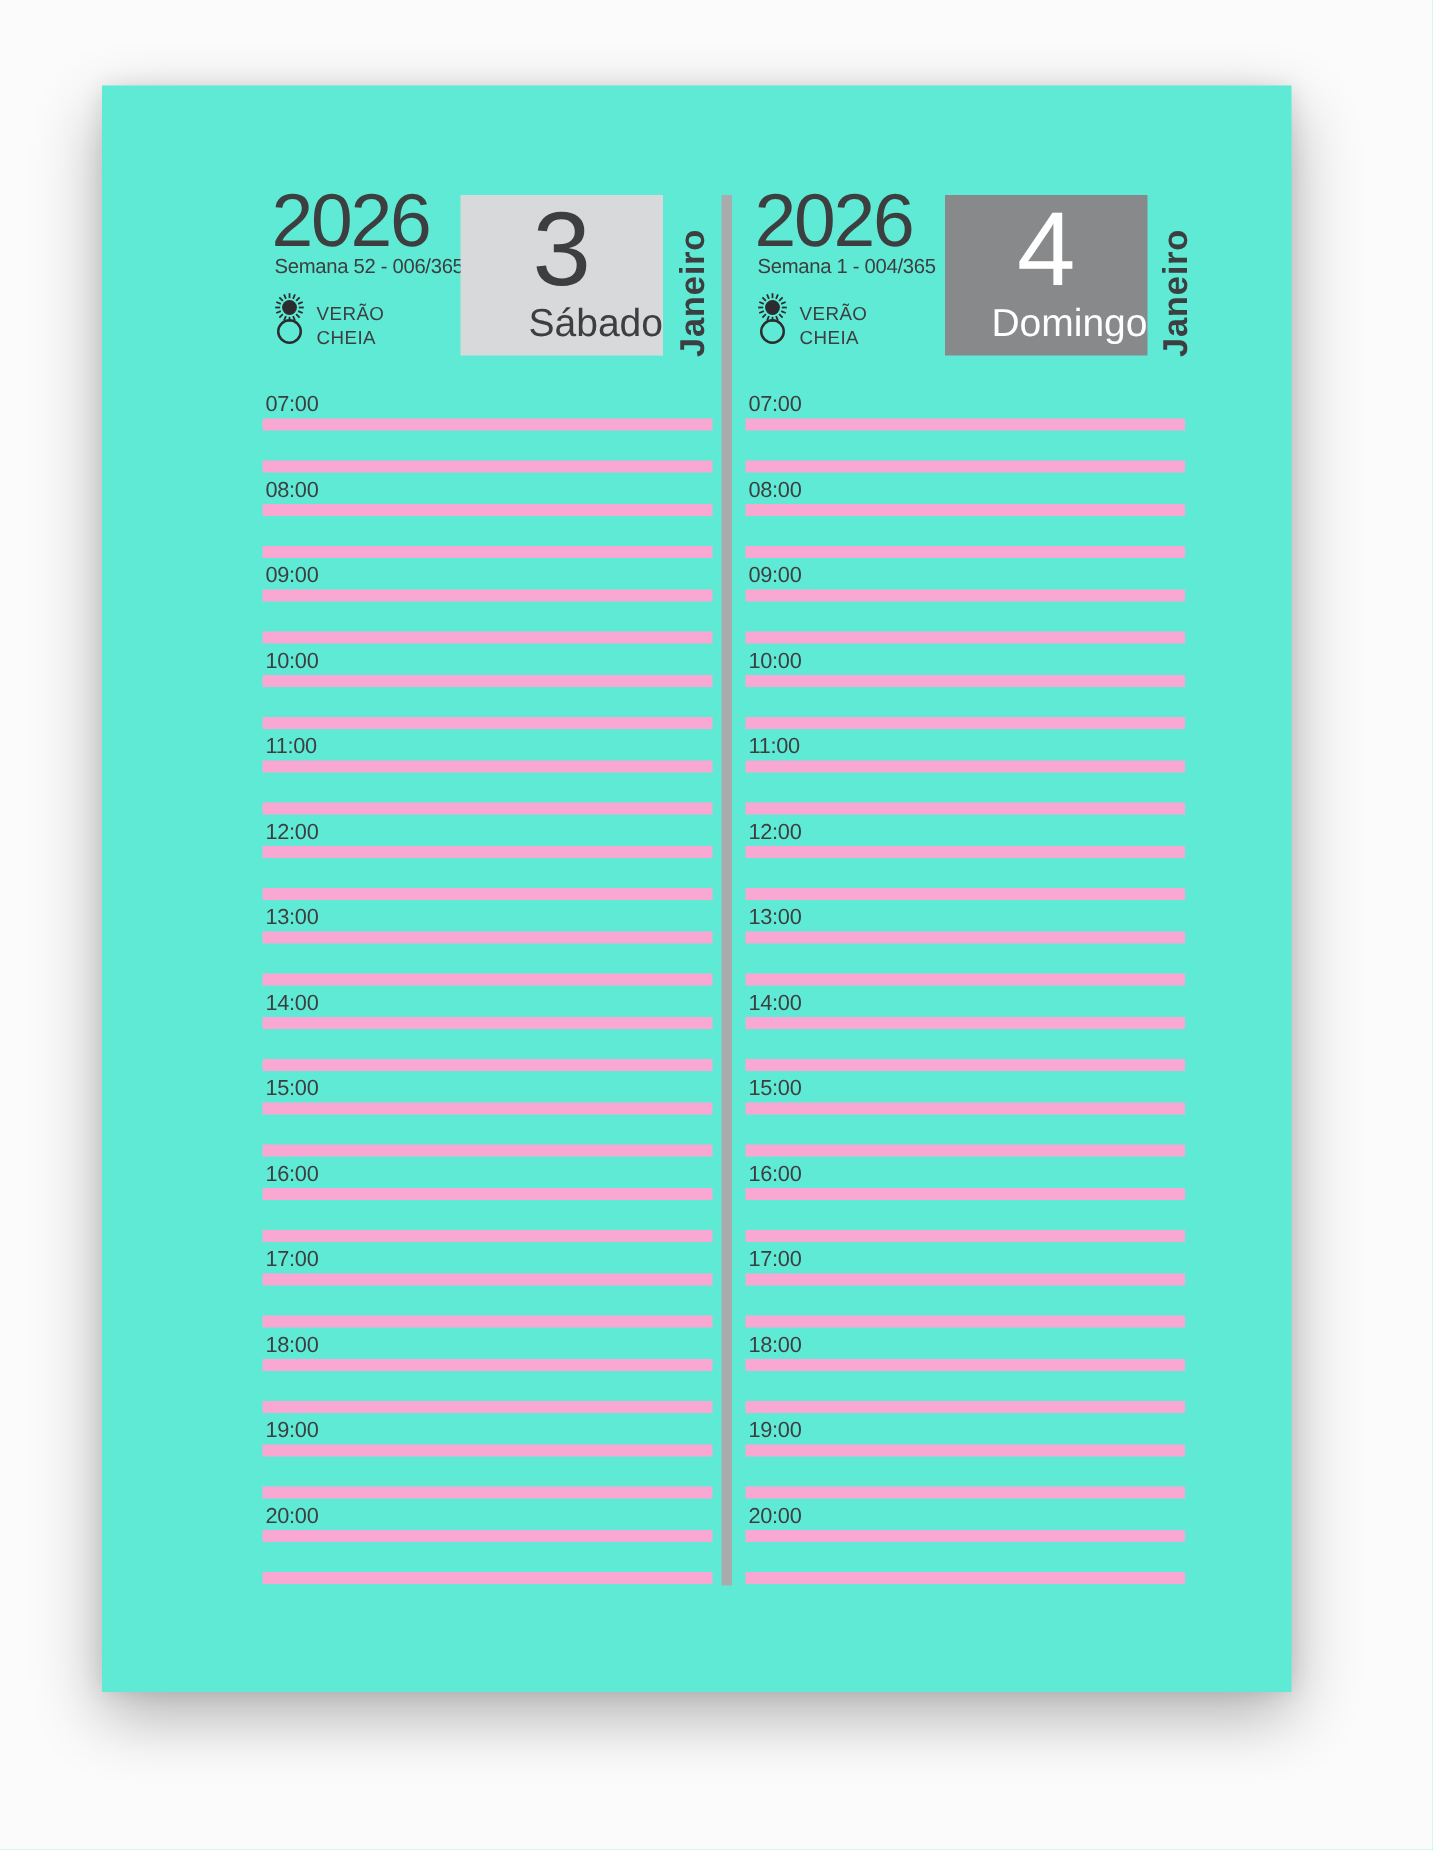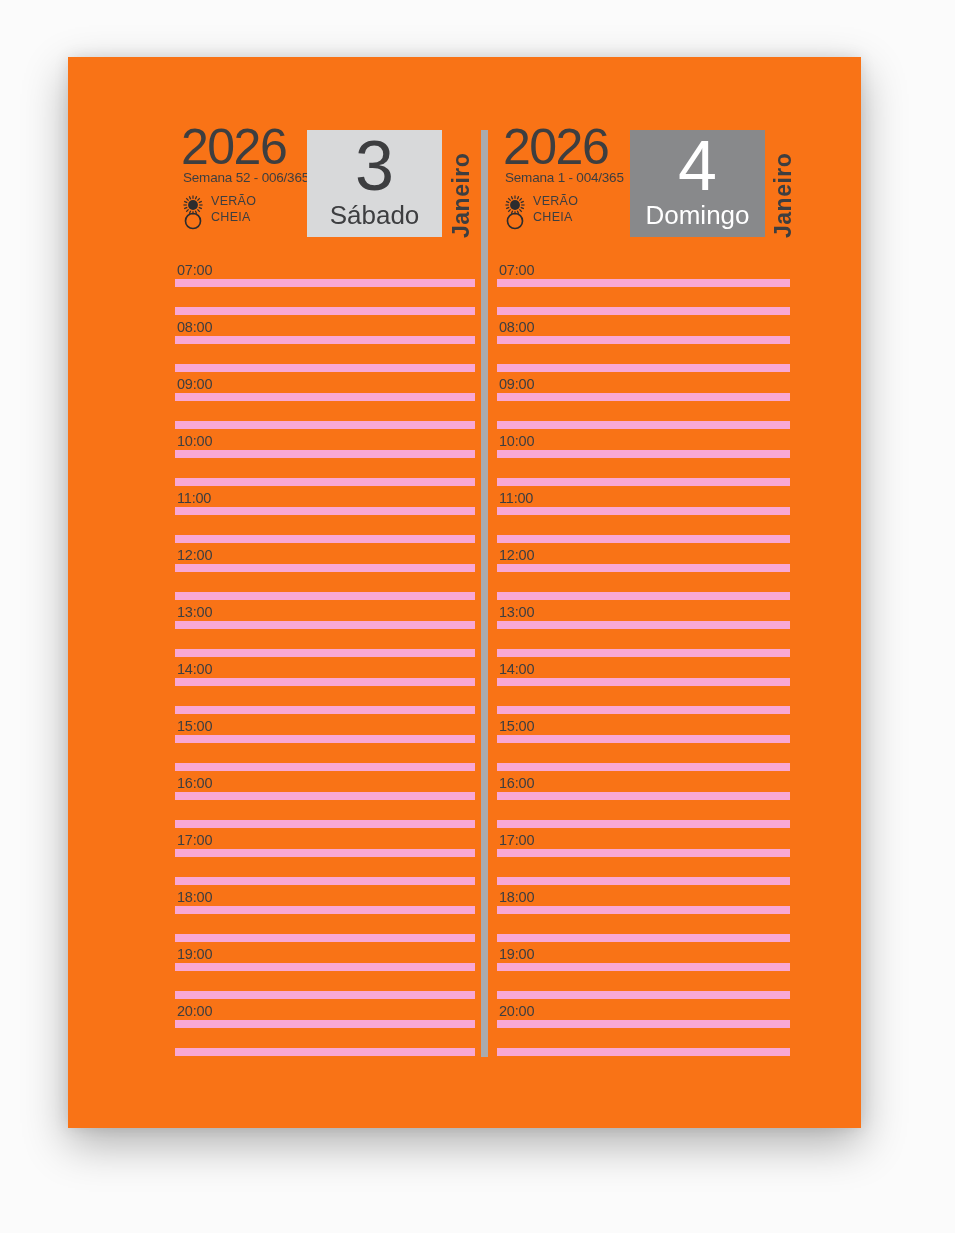--- a/index.html
+++ b/index.html
@@ -9,21 +9,21 @@
     height: 1233px;
     background: #fbfbfb;
     font-family: "Liberation Sans", "DejaVu Sans", sans-serif;
     overflow: hidden;
   }
   .stage { position: relative; width: 955px; height: 1233px; }
   .page {
     position: absolute;
     left: 68px; top: 57px;
     width: 793px; height: 1071px;
-    background: #f97316;
+    background: #5eead4;
     box-shadow: 0 16px 42px rgba(0,0,0,0.30), 0 0 14px rgba(0,0,0,0.10);
   }
   .col { position: absolute; top: 0; height: 100%; }
   .col-a { left: 107px; width: 300px; }
   .col-b { left: 429px; width: 293px; }
   .divider {
     position: absolute;
     left: 413px; top: 73px;
     width: 7px; height: 927px;
     background: #aaabad;
@@ -33,41 +33,41 @@
     font-size: 50px; line-height: 1; font-weight: 500;
     letter-spacing: -1.5px; color: #3d3e40;
   }
   .week {
     position: absolute; left: 8px; top: 113px;
     font-size: 13.5px; letter-spacing: -0.2px; color: #3d3e40;
     white-space: nowrap;
   }
   .legend {
     position: absolute; left: 7px;
-    display: flex; align-items: flex-start; gap: 7px;
+    display: flex; align-items: flex-end; gap: 7px;
     font-size: 12.5px; color: #3d3e40; letter-spacing: 0.3px;
   }
   .legend.verao { top: 137px; }
   .legend.cheia { top: 153px; }
   .legend svg { display: block; }
   .daybox {
     position: absolute; left: 132px; top: 73px;
     width: 135px; height: 107px;
   }
   .col-b .daybox { left: 133px; }
   .daybox.light { background: #d8d9da; color: #3d3e40; }
   .daybox.dark  { background: #88898b; color: #ffffff; }
   .day-num {
     position: absolute; top: 1px; left: 0; right: 0;
     text-align: center;
     font-size: 70px; line-height: 1; font-weight: 400;
   }
   .day-name {
     position: absolute; bottom: 6px; left: 0; right: 0;
-    text-align: center;
+    text-align: right;
     font-size: 26px; font-weight: 400;
   }
   .month-vert {
     position: absolute; left: 273px; top: 104px; height: 77px;
     writing-mode: vertical-rl; transform: rotate(180deg);
     font-size: 23px; font-weight: bold; letter-spacing: 0.5px;
     color: #3d3e40;
   }
   .time-grid { position: absolute; left: 0; top: 201px; width: 100%; }
   .cell {

